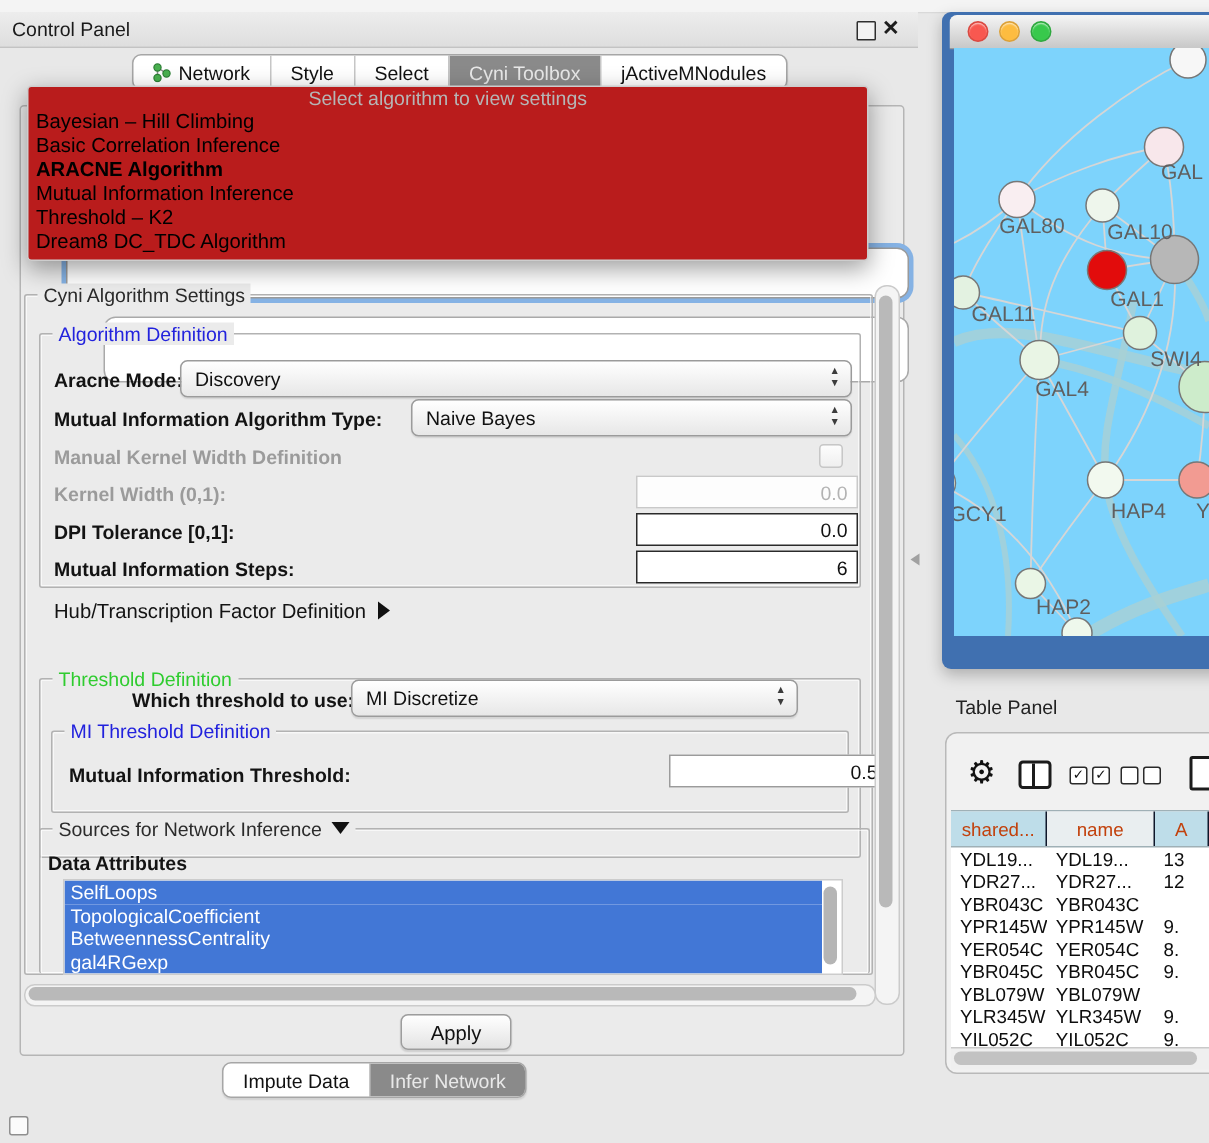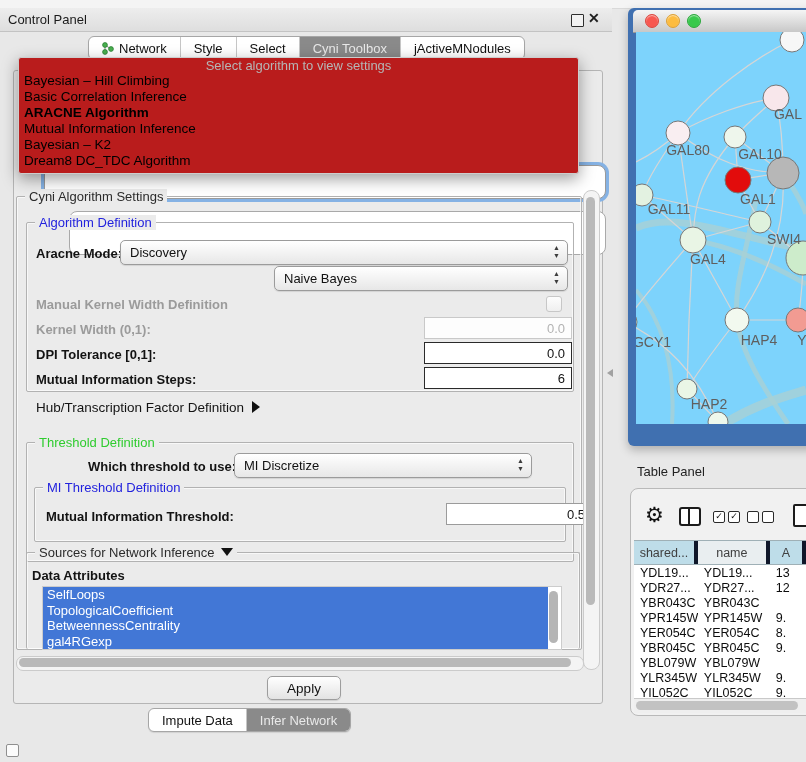--- a/index.html
+++ b/index.html
@@ -95,21 +95,21 @@
   .tp-panel{left:630px;top:488px;width:190px;height:226px;background:#f1f1f1;border:1px solid #b9b9b9;border-radius:8px;}
   .gear{left:645px;top:503px;font-size:21px;color:#111;}
   .icon-split{left:679px;top:507px;width:18px;height:15px;border:2px solid #1c1c1c;border-radius:3px;background:#fff;}
   .icon-split::after{content:"";position:absolute;left:7px;top:0;width:2px;height:15px;background:#1c1c1c;}
   .chk-pair{display:flex;gap:3px;}
   .mini-chk{width:10px;height:10px;border:1.5px solid #2a2a2a;border-radius:2px;background:#fff;font-size:9px;line-height:9px;text-align:center;color:#111;}
   .icon-partial{left:793px;top:504px;width:16px;height:19px;border:2px solid #1c1c1c;border-radius:2px;background:#fff;}
 
   .tbl{left:634px;top:540px;width:172px;height:172px;background:#fff;overflow:hidden;font-size:12.5px;}
   .tbl-head{display:flex;height:23px;border-top:1px solid #9fb0b6;border-bottom:1px solid #9fb0b6;}
-  .th{display:flex;align-items:center;justify-content:center;border-right:4px solid #0f172a;box-sizing:border-box;color:#404040;}
+  .th{display:flex;align-items:center;justify-content:center;border-right:1px solid #0f172a;box-sizing:border-box;color:#c2410c;}
   .th.blue{background:#bedde9;}
   .th.gray{background:#e9eef0;}
   .tr{display:flex;height:15px;align-items:center;color:#0d0d0d;}
   .td{box-sizing:border-box;padding-left:6px;white-space:nowrap;overflow:hidden;}
   .tbl-hscroll{left:634px;top:698px;width:172px;height:14px;background:#efefef;border-top:1px solid #c9c9c9;}
   .tbl-hthumb{position:absolute;left:2px;top:2px;width:162px;height:9px;background:#c2c2c2;border-radius:5px;}
 
   .mini-restore{left:6px;top:744px;width:11px;height:11px;border:1.5px solid #8f8f8f;border-radius:2px;background:#fbfbfb;}
 </style>
 </head>
@@ -154,55 +154,56 @@
     <div class="abs hidden-box2" style="position:absolute;"></div>
   </div>
 
   <div class="abs dropdown">
     <div class="dd-ph">Select algorithm to view settings</div>
     <div>
         <div class="dd-item">Bayesian – Hill Climbing</div>
         <div class="dd-item">Basic Correlation Inference</div>
         <div class="dd-item sel">ARACNE Algorithm</div>
         <div class="dd-item">Mutual Information Inference</div>
-        <div class="dd-item">Bayesian – K2</div>
+        <div class="dd-item">Threshold – K2</div>
         <div class="dd-item">Dream8 DC_TDC Algorithm</div>
       </div>
   </div>
 
   <div class="abs group" style="left:16px;top:196px;width:564px;height:452px;">
     <span class="legend">Cyni Algorithm Settings</span>
   </div>
 
   <div class="abs group" style="left:26px;top:222px;width:546px;height:168px;">
     <span class="legend blue">Algorithm Definition</span>
   </div>
   <span class="abs lbl" style="left:36px;top:246px;">Aracne Mode:</span>
   <div class="abs combo" style="left:120px;top:240px;width:411px;">
     <span>Discovery</span>
     <span class="arrows">▲<span>▼</span></span>
   </div>
+  <span class="abs lbl" style="left:36px;top:272px;">Mutual Information Algorithm Type:</span>
   <div class="abs combo" style="left:274px;top:266px;width:257px;">
     <span>Naive Bayes</span>
     <span class="arrows">▲<span>▼</span></span>
   </div>
   <span class="abs lbl dis" style="left:36px;top:297px;">Manual Kernel Width Definition</span>
   <div class="abs chk" style="left:546px;top:296px;"></div>
   <span class="abs lbl dis" style="left:36px;top:322px;">Kernel Width (0,1):</span>
   <input class="abs inp dis" style="left: 424px; top: 317px; width: 134px;" readonly="" value="0.0">
   <span class="abs lbl" style="left:36px;top:347px;">DPI Tolerance [0,1]:</span>
   <input class="abs inp strong" style="left: 424px; top: 342px; width: 134px;" readonly="" value="0.0">
   <span class="abs lbl" style="left:36px;top:372px;">Mutual Information Steps:</span>
   <input class="abs inp strong" style="left: 424px; top: 367px; width: 134px;" readonly="" value="6">
 
   <span class="abs lbl plain" style="left:36px;top:400px;font-size:13.5px;">
     <span>Hub/Transcription Factor Definition</span><span class="tri-right"></span>
   </span>
 
-  <div class="abs group" style="left:26px;top:442px;width:546px;height:118px;">
+  <div class="abs group" style="left:26px;top:452px;width:546px;height:118px;">
     <span class="legend green">Threshold Definition</span>
   </div>
   <span class="abs lbl" style="left:88px;top:459px;">Which threshold to use:</span>
   <div class="abs combo" style="left:234px;top:453px;width:261px;">
     <span>MI Discretize</span>
     <span class="arrows">▲<span>▼</span></span>
   </div>
   <div class="abs group" style="left:34px;top:487px;width:530px;height:53px;">
     <span class="legend blue">MI Threshold Definition</span>
   </div>

